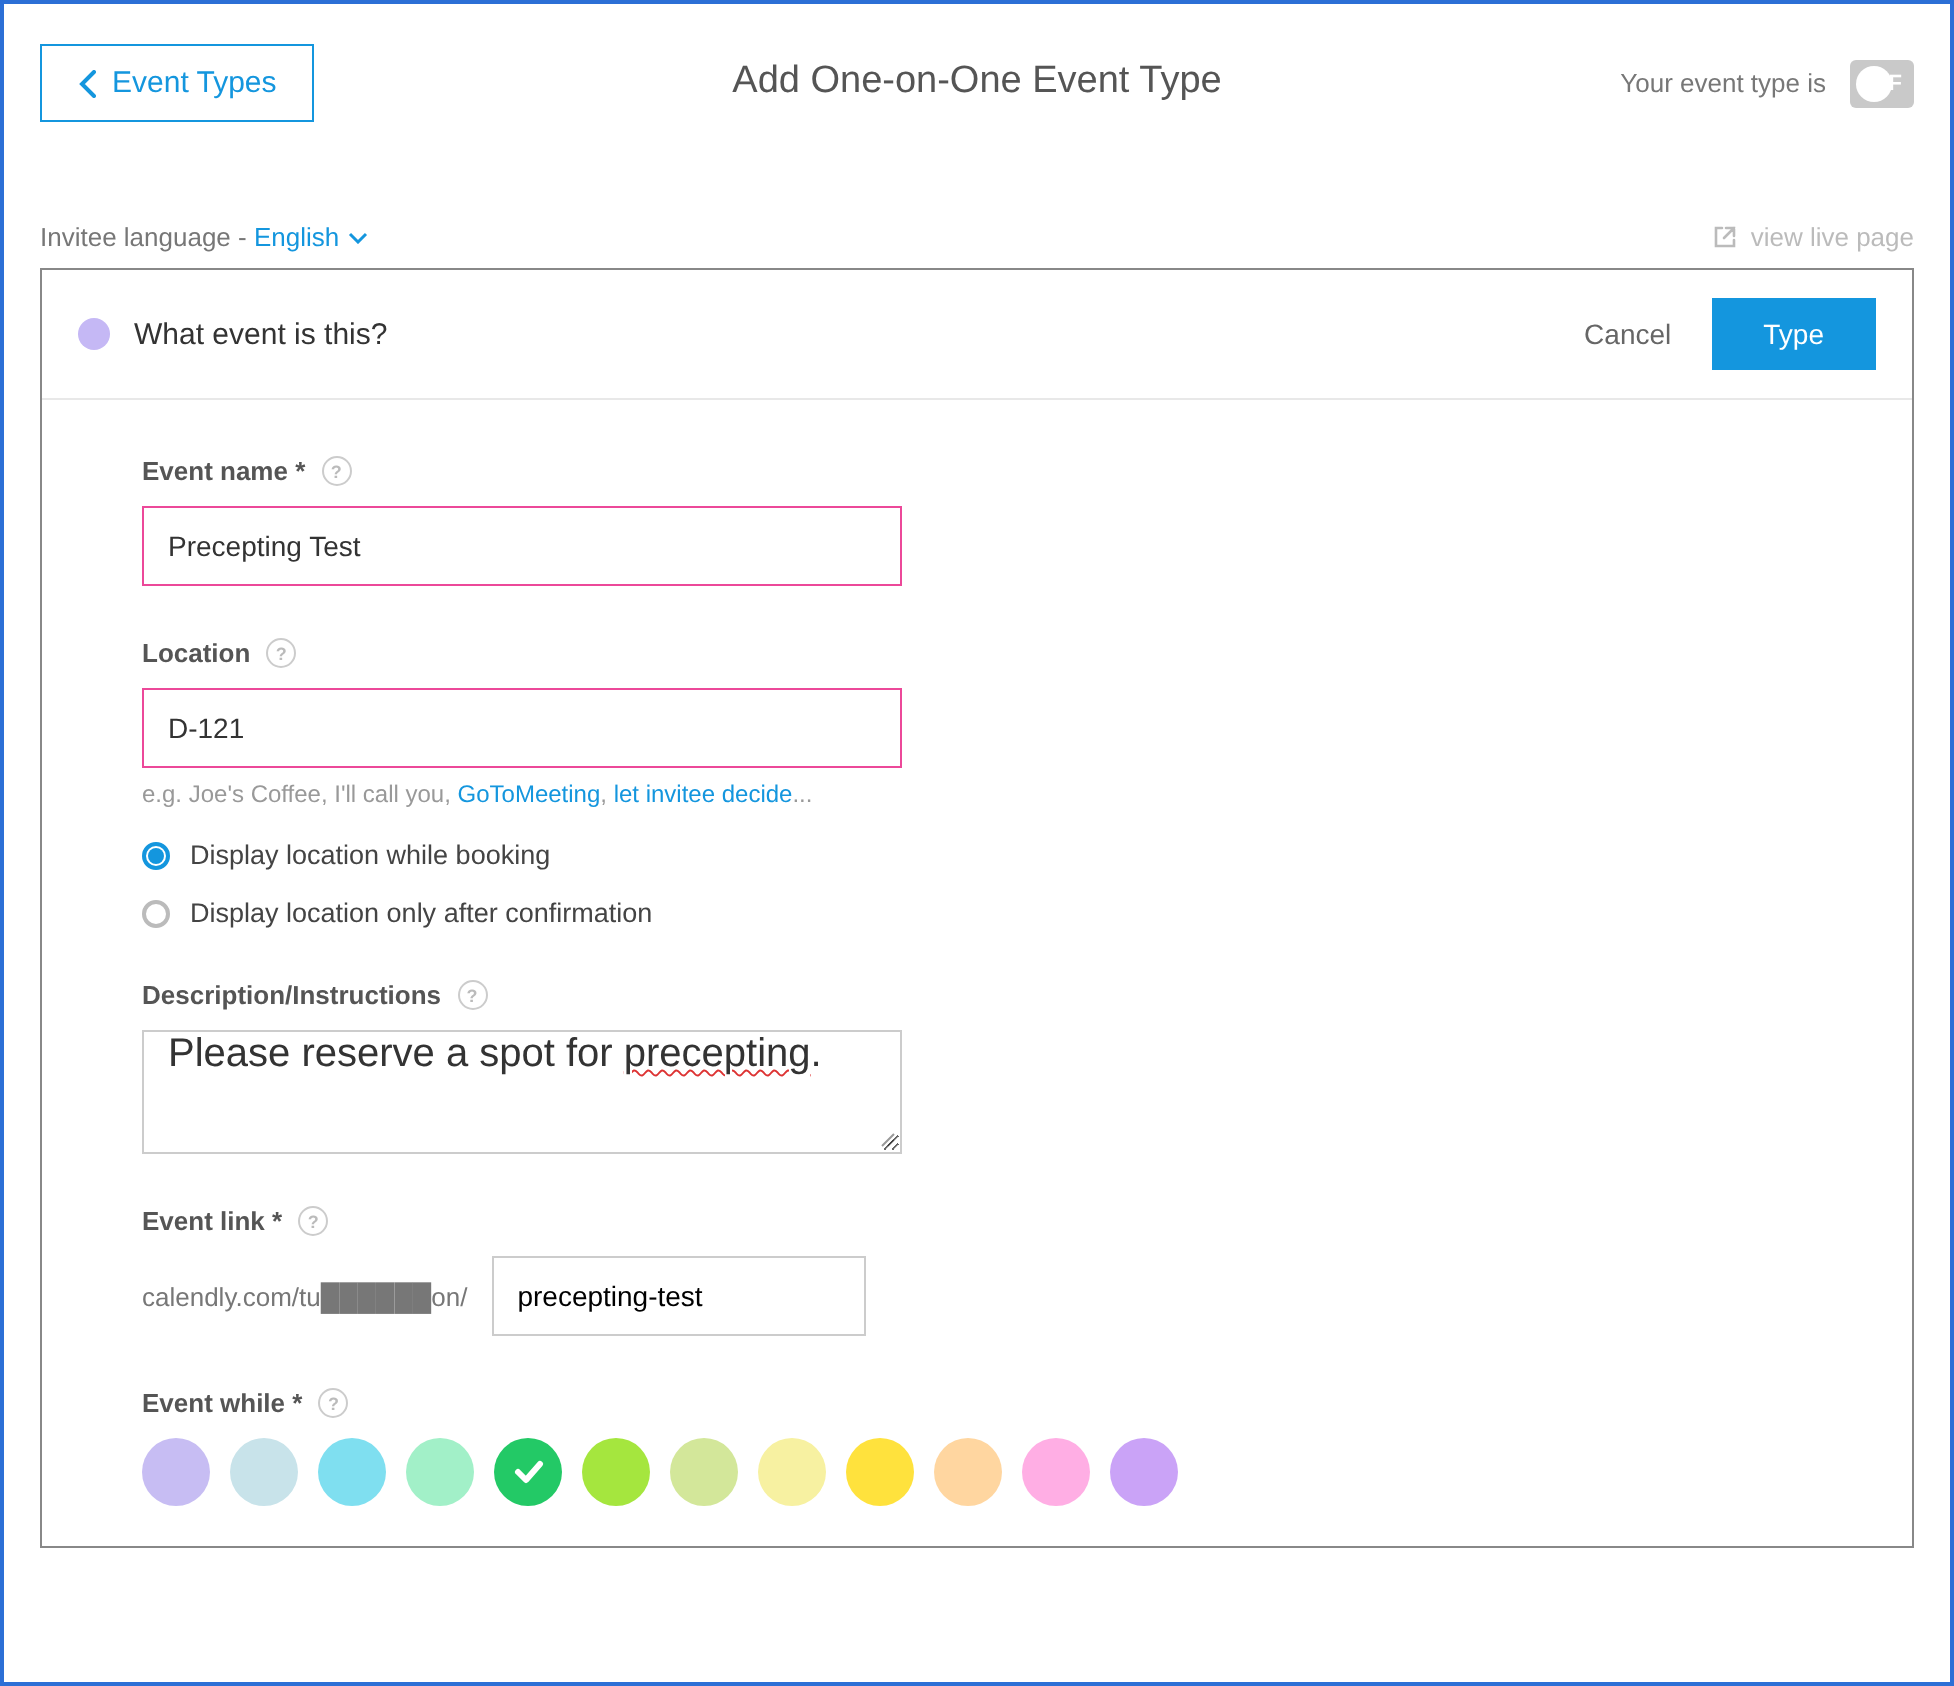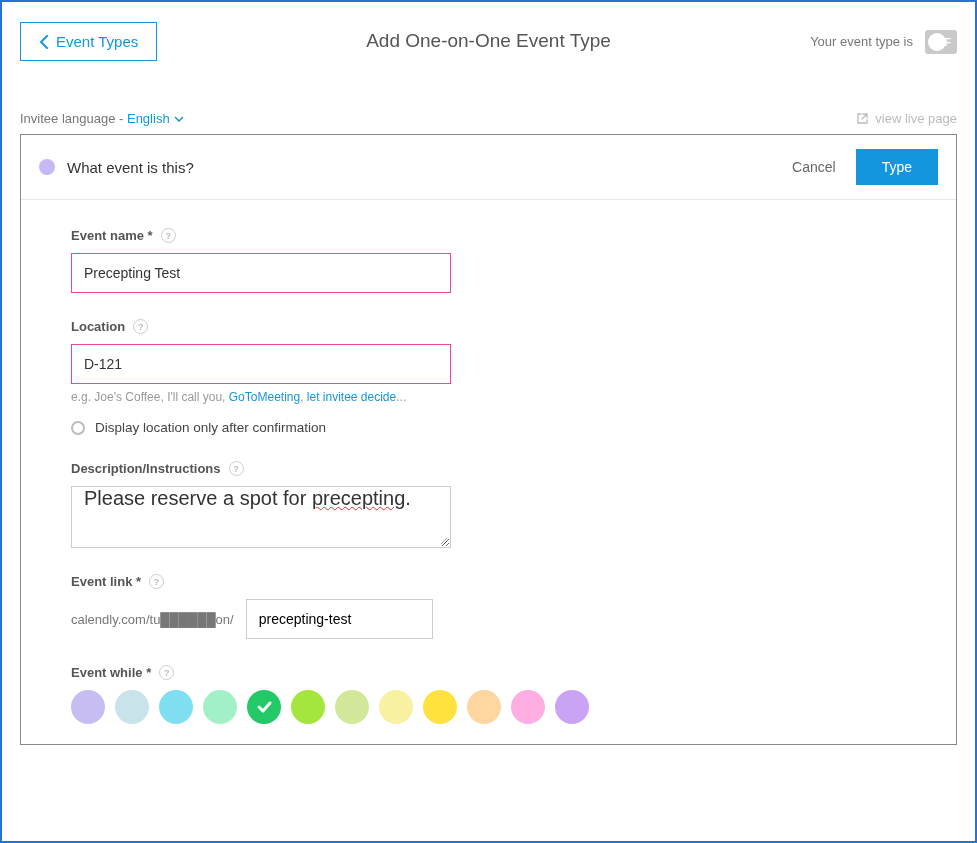--- a/index.html
+++ b/index.html
@@ -113,20 +113,24 @@
         <div class="field-label">
           <span>Location</span>
           <span class="help-icon">?</span>
         </div>
         <input class="text-input" value="D-121" style="">
         <div class="hint">
           <span>e.g. Joe's Coffee, I'll call you, </span><span class="link">GoToMeeting</span><span>, </span><span class="link">let invitee decide</span><span>...</span>
         </div>
         <div class="radio-group">
           <div class="radio-row">
+            <span class="radio checked"></span>
+            <span>Display location while booking</span>
+          </div>
+          <div class="radio-row">
             <span class="radio unchecked"></span>
             <span>Display location only after confirmation</span>
           </div>
         </div>
       </div>
 
       <div class="field-group">
         <div class="field-label">
           <span>Description/Instructions</span>
           <span class="help-icon">?</span>

